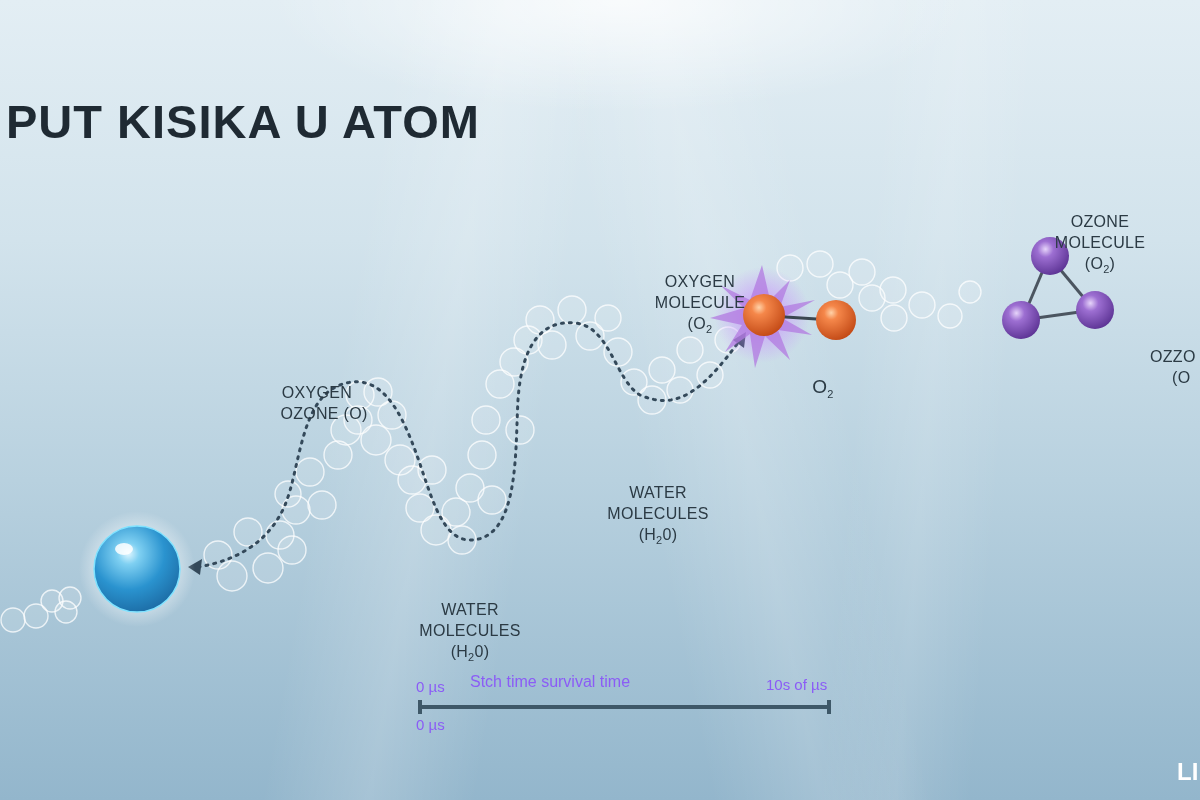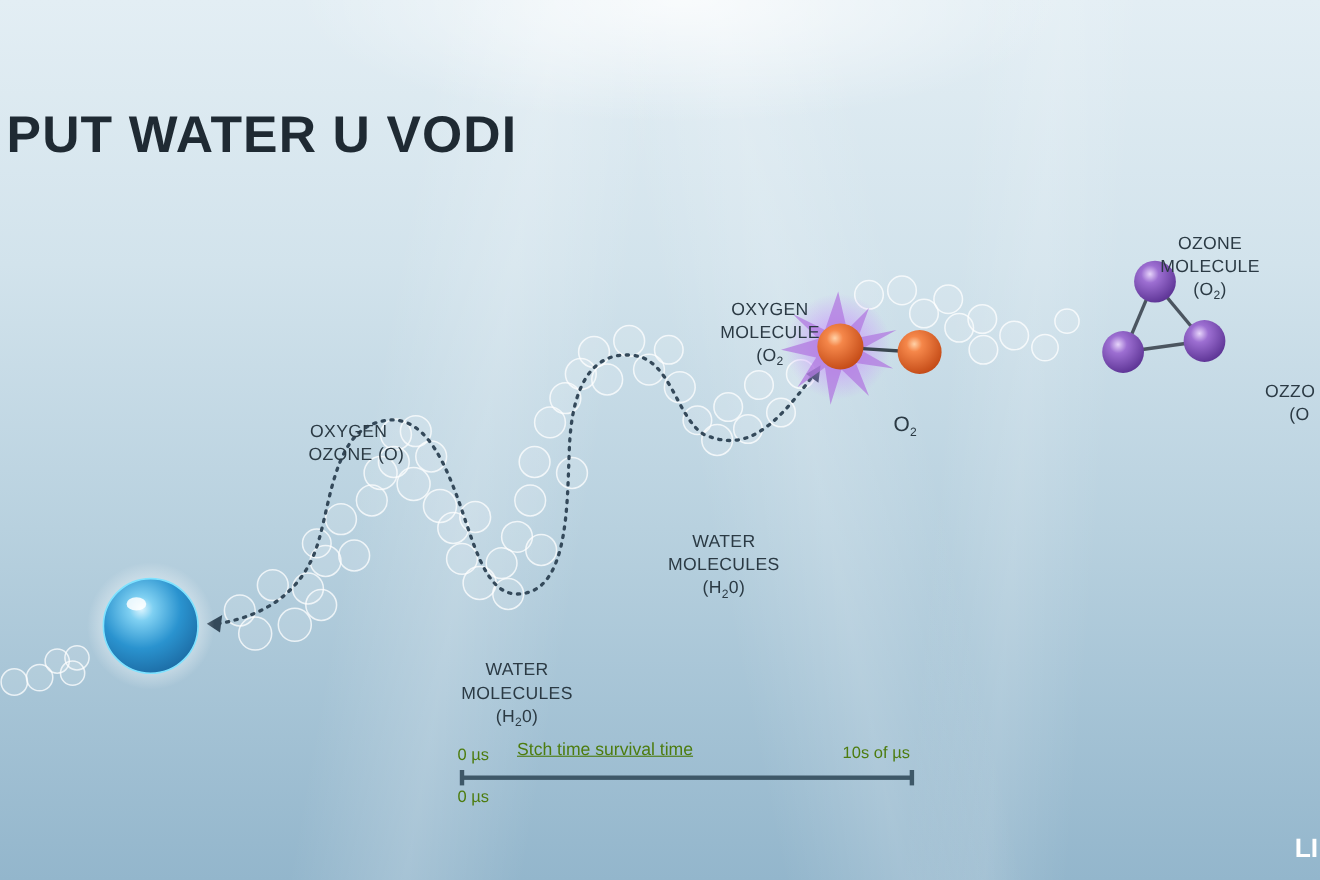--- a/index.html
+++ b/index.html
@@ -12,31 +12,31 @@
       linear-gradient(100deg, rgba(255,255,255,0) 30%, rgba(255,255,255,0.18) 38%, rgba(255,255,255,0) 46%),
       linear-gradient(78deg, rgba(255,255,255,0) 52%, rgba(255,255,255,0.16) 60%, rgba(255,255,255,0) 68%),
       linear-gradient(95deg, rgba(255,255,255,0) 70%, rgba(255,255,255,0.12) 76%, rgba(255,255,255,0) 82%); }
   .title { position: absolute; left: 6px; top: 94px; font-size: 47px; font-weight: 700;
     letter-spacing: 1px; color: #1f2a33; margin: 0; }
   .label { position: absolute; text-align: center; font-size: 16px; line-height: 21px;
     color: #2b3a44; letter-spacing: 0.3px; margin-top: 46px; }
   .label sub { font-size: 11px; }
   svg.scene { position: absolute; left: 0; top: 0; }
   .timeline { position: absolute; left: 0; top: 0; width: 1200px; height: 800px; pointer-events: none; }
-  .tl-text { position: absolute; font-size: 15px; color: #4d7c0f; }
+  .tl-text { position: absolute; font-size: 15px; color: #8b5cf6; }
   .tl-bar { position: absolute; left: 420px; top: 705px; width: 410px; height: 4px; background: #3e5868; }
   .tl-cap { position: absolute; top: 700px; width: 4px; height: 14px; background: #3e5868; }
   .logo { position: absolute; left: 1177px; top: 758px; font-size: 24px; font-weight: 700; color: #ffffff; }
 </style>
 </head>
 <body>
 
 <div class="rays"></div>
 
-<h1 class="title">PUT WATER U VODI</h1>
+<h1 class="title">PUT KISIKA U ATOM</h1>
 
 <svg class="scene" width="1200" height="800" viewBox="0 0 1200 800">
   <defs>
     <radialGradient id="gBlue" cx="40%" cy="32%" r="70%">
       <stop offset="0%" stop-color="#dff6ff"></stop>
       <stop offset="18%" stop-color="#7fd0f2"></stop>
       <stop offset="60%" stop-color="#2a93cf"></stop>
       <stop offset="100%" stop-color="#1d6ea7"></stop>
     </radialGradient>
     <radialGradient id="gBlueGlow" cx="50%" cy="50%" r="50%">
@@ -181,21 +181,21 @@
   <div><span>(O</span><sub>2</sub><span>)</span></div>
 </div>
 
 <div class="label" style="left:1150px; top:300px; width:70px; text-align:left;">
   <div>OZZO</div>
   <div style="padding-left:22px">(O</div>
 </div>
 
 <div class="timeline">
   <div class="tl-text" style="left:416px; top:678px;">0 µs</div>
-  <div class="tl-text" style="left:470px; top:673px; font-size:16px;text-decoration:underline;">Stch time survival time</div>
+  <div class="tl-text" style="left:470px; top:673px; font-size:16px;">Stch time survival time</div>
   <div class="tl-text" style="left:766px; top:676px;">10s of µs</div>
   <div class="tl-cap" style="left:418px;"></div>
   <div class="tl-bar"></div>
   <div class="tl-cap" style="left:827px;"></div>
   <div class="tl-text" style="left:416px; top:716px;">0 µs</div>
 </div>
 
 <div class="logo">LI</div>
 
 </body></html>

